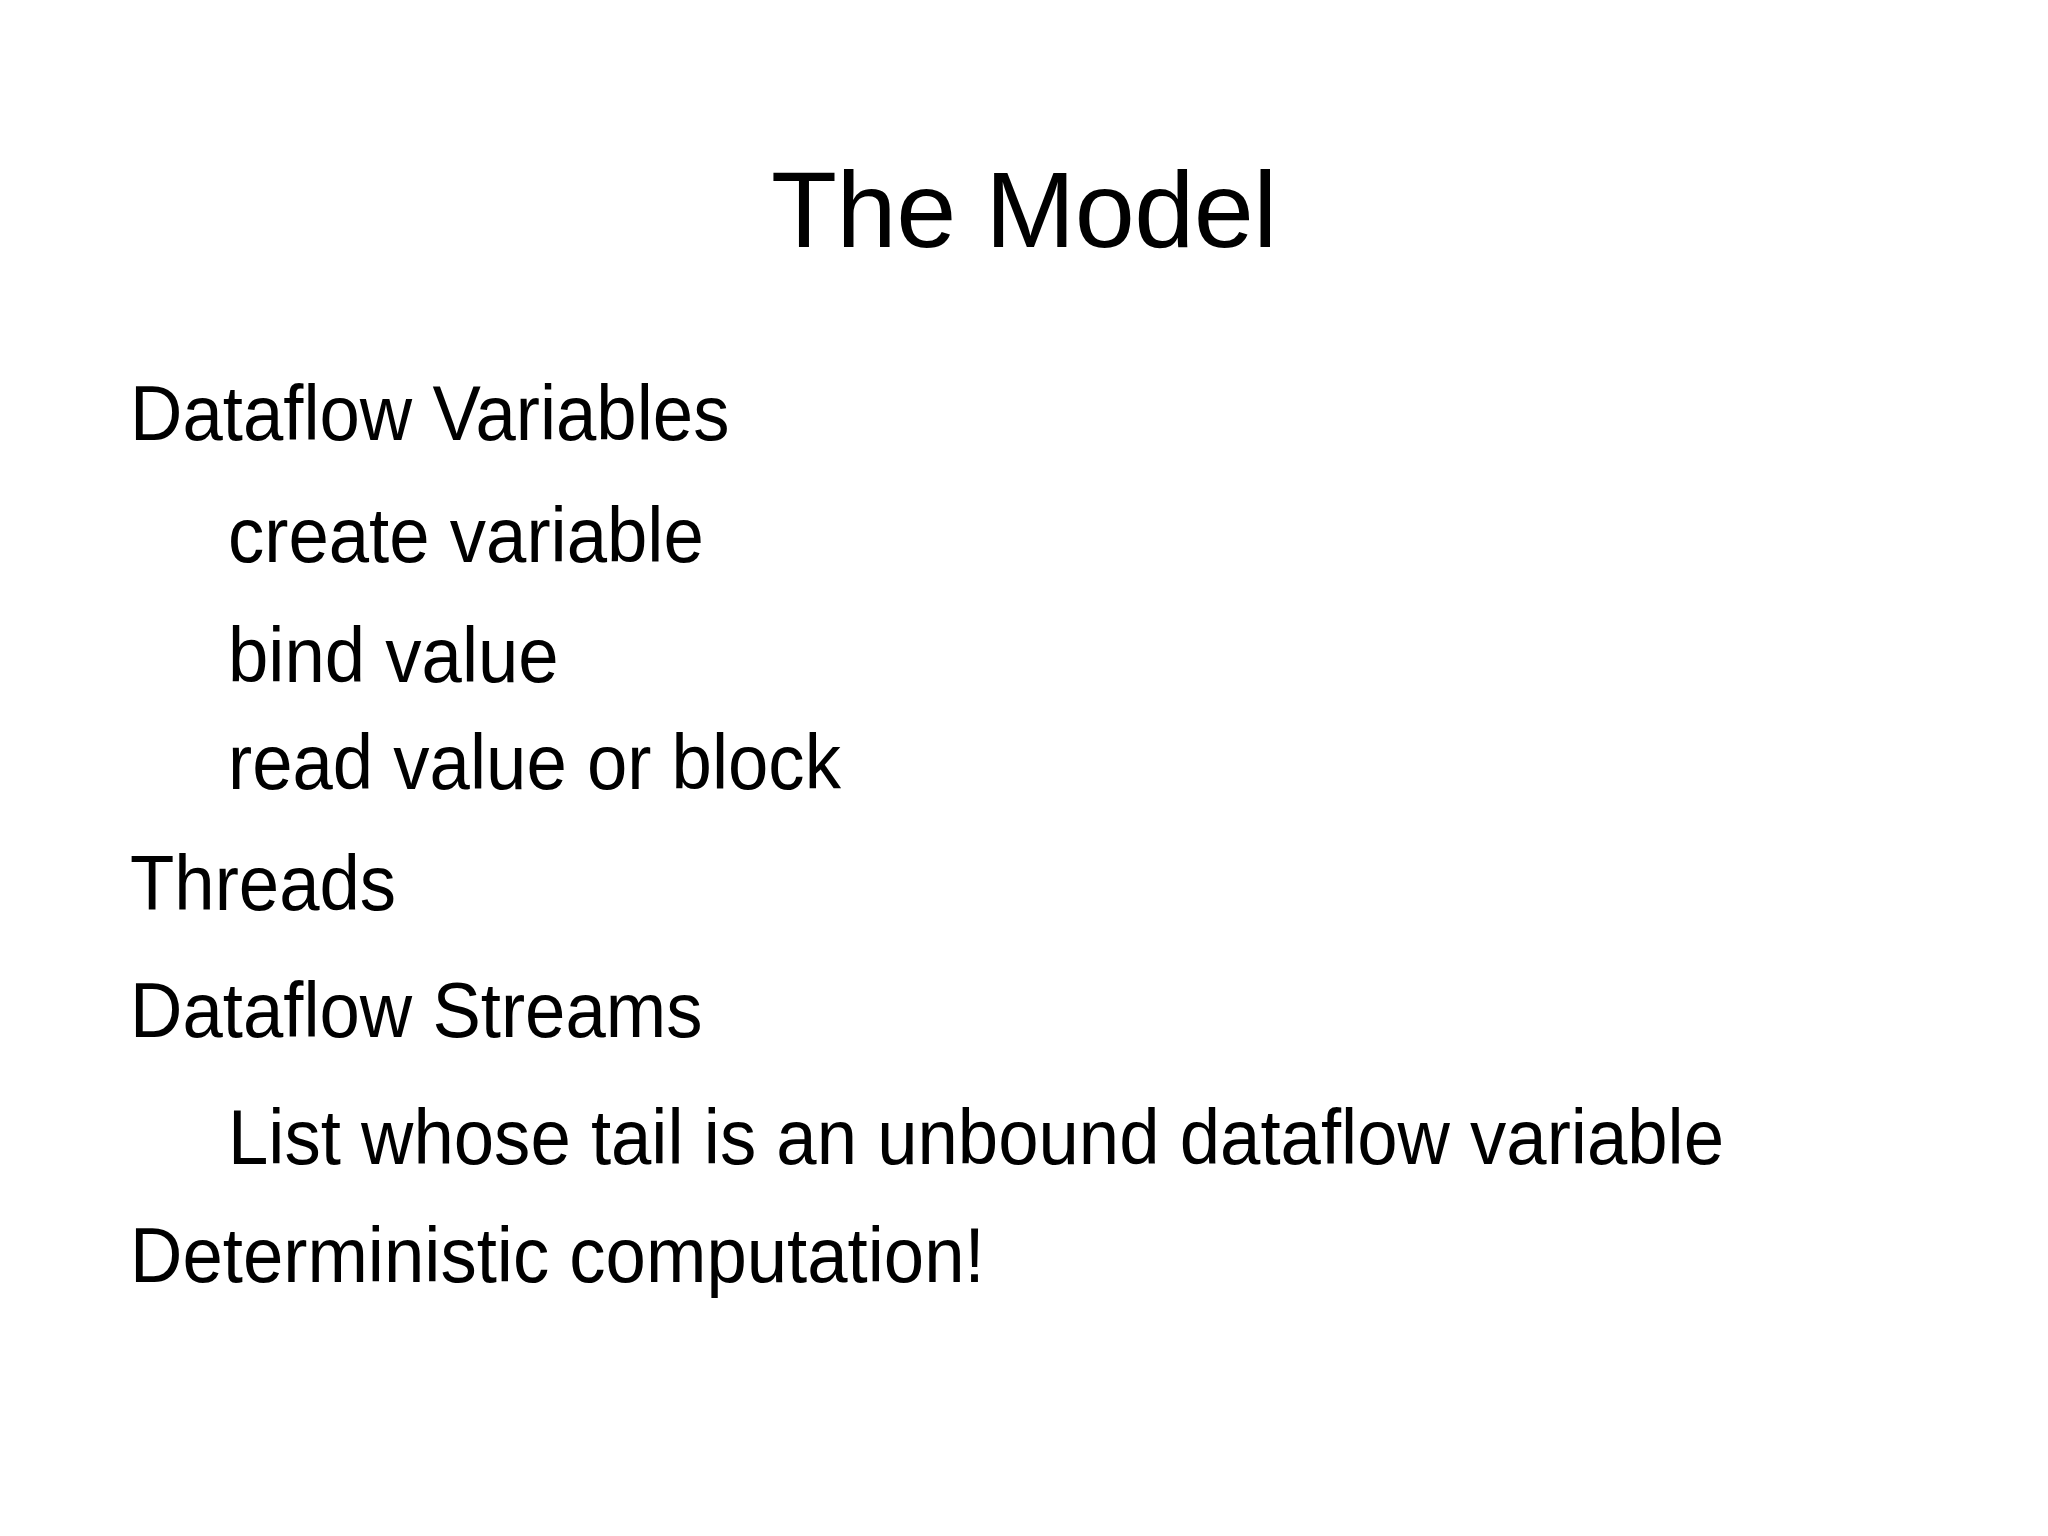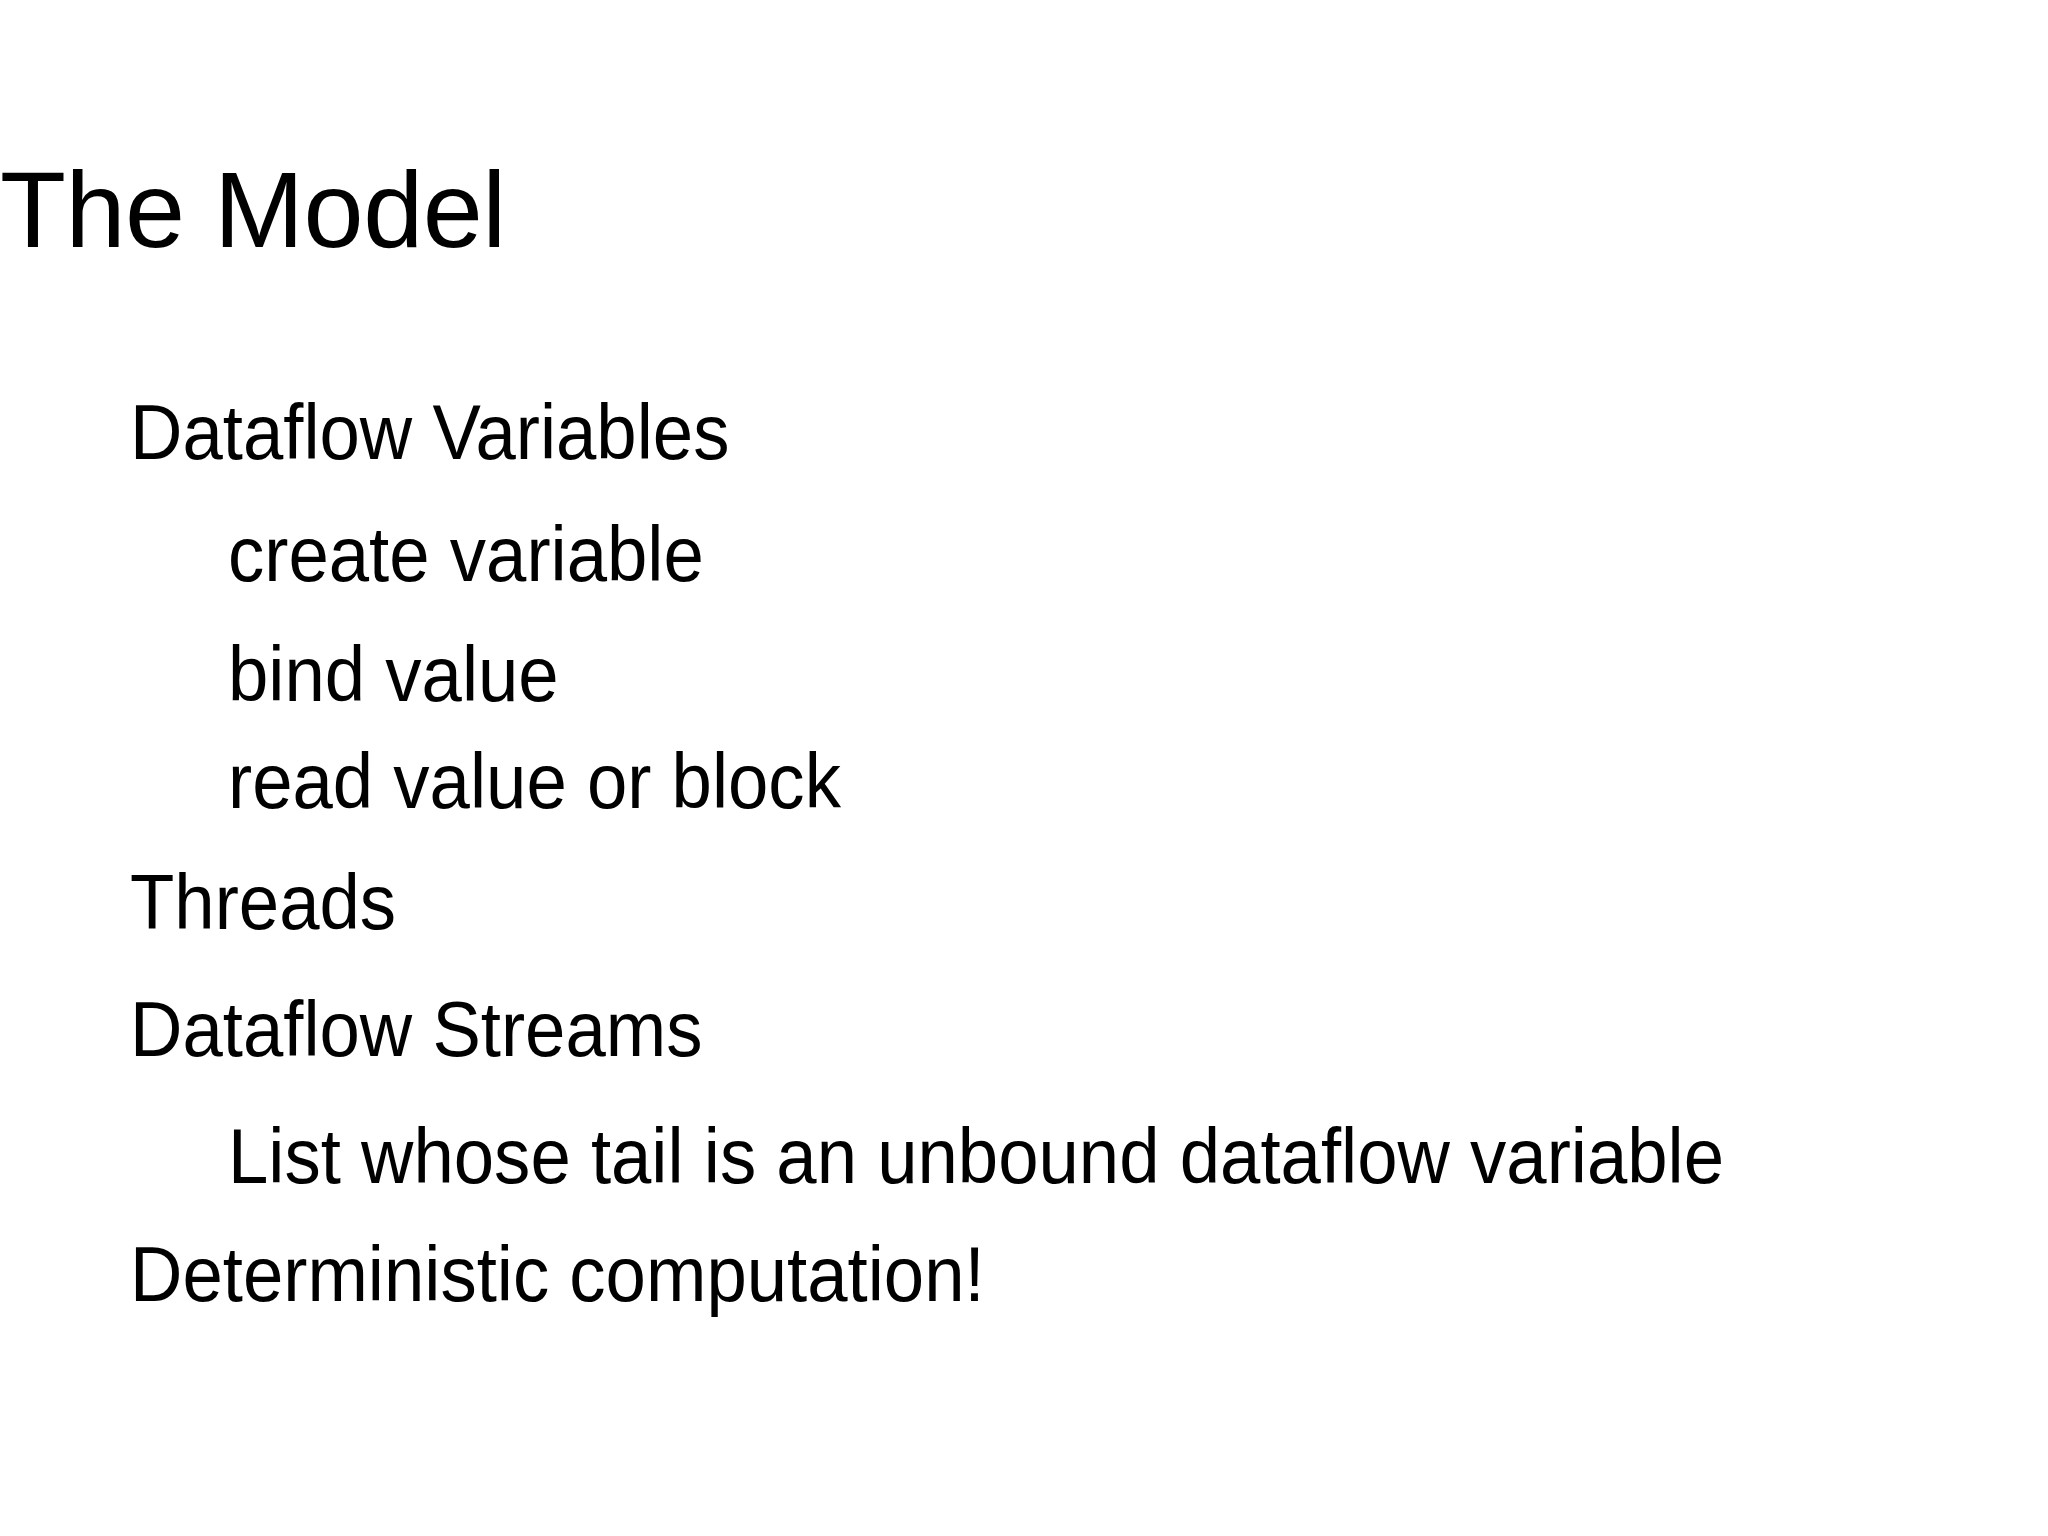--- a/index.html
+++ b/index.html
@@ -21,34 +21,35 @@
     background: #ffffff;
     overflow: hidden;
   }
 
   
   .slide-title {
     position: absolute;
     left: 0;
     top: 78px;
     width: 2048px;
+    text-align: center;
     font-family: "Liberation Sans", sans-serif;
     font-size: 108px;
     font-weight: 400;
     line-height: 1.12;
     letter-spacing: -0.5px;
     color: #000000;
     white-space: nowrap;
   }
 
   
   .body-block {
     position: absolute;
     left: 0;
-    top: 356px;
+    top: 337px;
     width: 1640px;
     height: 1050px;
     text-decoration: underline;
   }
 
   .bullet-line {
     position: absolute;
     font-family: "Liberation Sans", sans-serif;
     font-weight: 400;
     color: #000000;

